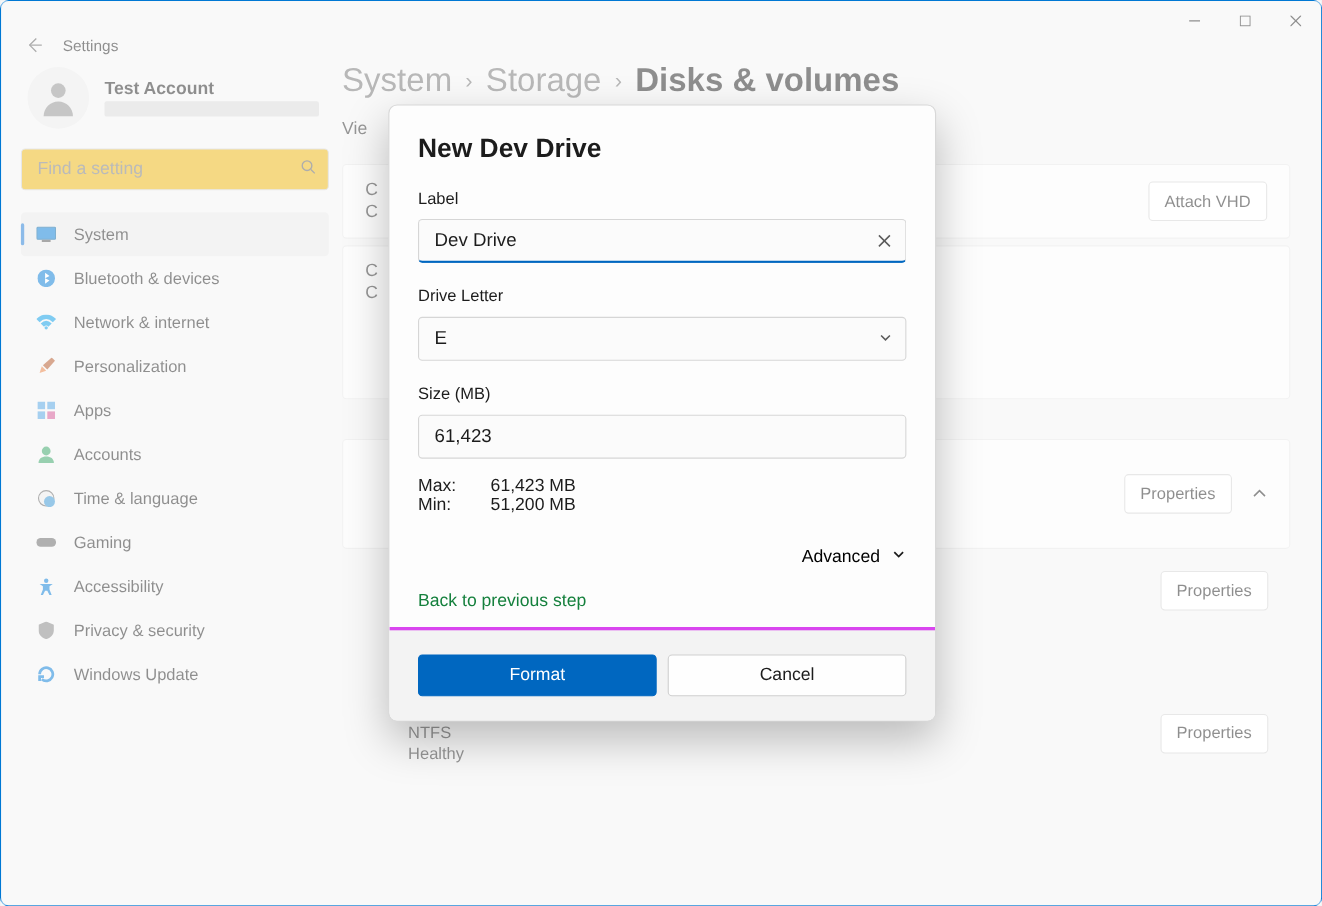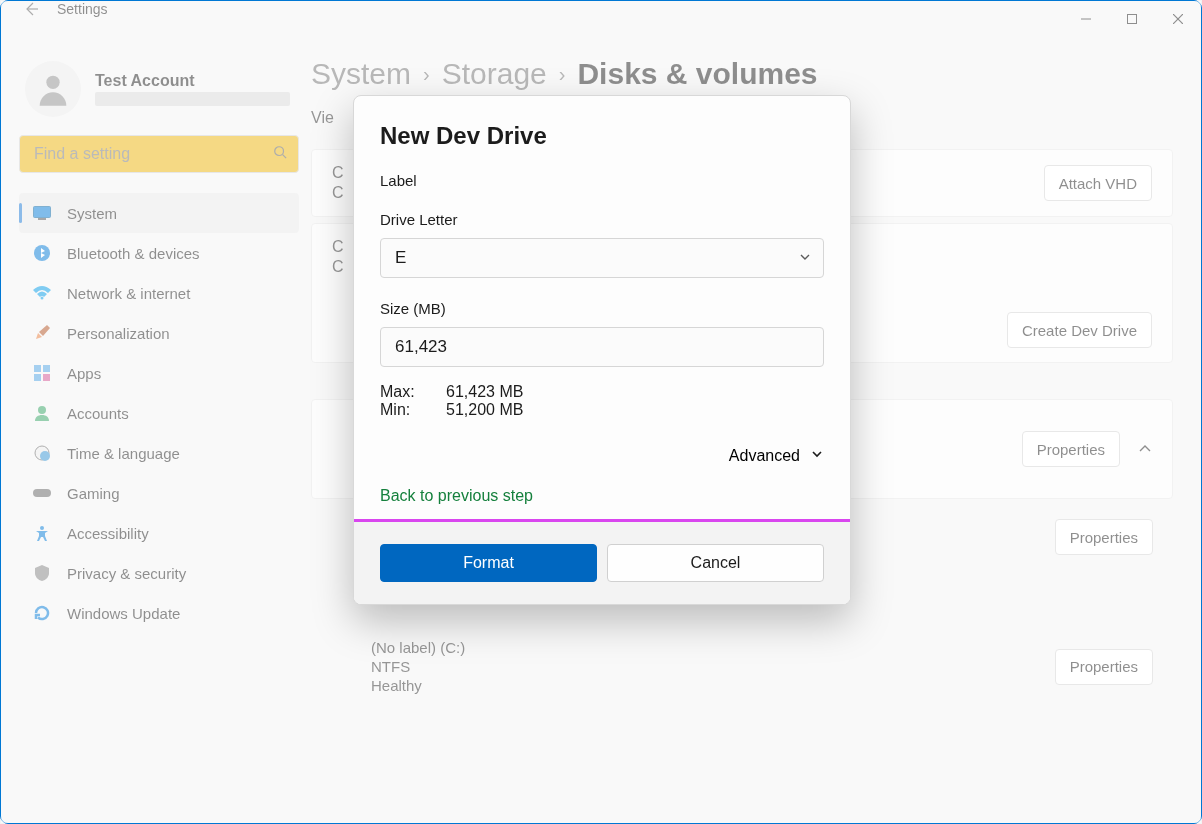--- a/index.html
+++ b/index.html
@@ -5,21 +5,21 @@
 * { box-sizing: border-box; margin: 0; padding: 0; font-family: "Segoe UI", "Segoe UI Variable", -apple-system, sans-serif; }
 html, body { width: 1202px; height: 824px; overflow: hidden; background: #f3f3f3; }
 
 .window {
   width: 1202px; height: 824px; position: relative;
   background: #f3f3f3; border: 1px solid #0078d4; border-radius: 8px;
 }
 
 
 .titlebar {
-  height: 48px; display: flex; align-items: flex-start; padding-left: 22px;
+  height: 48px; display: flex; align-items: flex-end; padding-left: 22px;
 }
 .titlebar .back-icon { width: 16px; height: 16px; margin-right: 18px; color: #5a5a5a; }
 .titlebar .title { font-size: 14px; color: #1c1c1c; }
 .win-controls {
   position: absolute; top: 0; right: 0; display: flex;
 }
 .win-controls button {
   width: 46px; height: 36px; border: none; background: transparent; display:flex; align-items:center; justify-content:center; color:#1c1c1c;
 }
 
@@ -303,23 +303,20 @@
         <div class="btns">
           <button class="btn">Attach VHD</button>
         </div>
       </div>
 
       <div class="card" style="height:140px; align-items:flex-start;">
         <div class="left">
           <span>C</span>
           <span>C</span>
         </div>
-        <div class="btns" style="align-self:flex-end;">
-          <button class="btn">Create Dev Drive</button>
-        </div>
       </div>
 
       <div style="height:30px"></div>
 
       <div class="card" style="height:100px;">
         <div class="left">
             <span style="font-size:15px; visibility:hidden;">x</span>
           </div>
         <div class="prop-row">
           <button class="btn">Properties</button>
@@ -354,20 +351,29 @@
   </div>
 
   <div class="backdrop"></div>
 
   <div class="dialog">
     <div class="content">
       <div class="dlg-title">New Dev Drive</div>
 
       <div class="field-group">
         <div class="field-label">Label</div>
+        <div class="textbox-wrap">
+          <input class="textbox" value="Dev Drive" style="">
+          <button class="clear-btn">
+            <svg width="12" height="12" viewBox="0 0 12 12" stroke="#5a5a5a" stroke-width="1.4">
+                <line x1="1" y1="1" x2="11" y2="11"></line>
+                <line x1="11" y1="1" x2="1" y2="11"></line>
+              </svg>
+          </button>
+        </div>
       </div>
 
       <div class="field-group">
         <div class="field-label">Drive Letter</div>
         <div class="combobox">
           <span>E</span>
           <span class="cbchevron">
             <svg width="12" height="12" viewBox="0 0 12 12" fill="none" stroke="#5a5a5a" stroke-width="1.4">
                 <path d="M2 4 L6 8 L10 4"></path>
               </svg>

